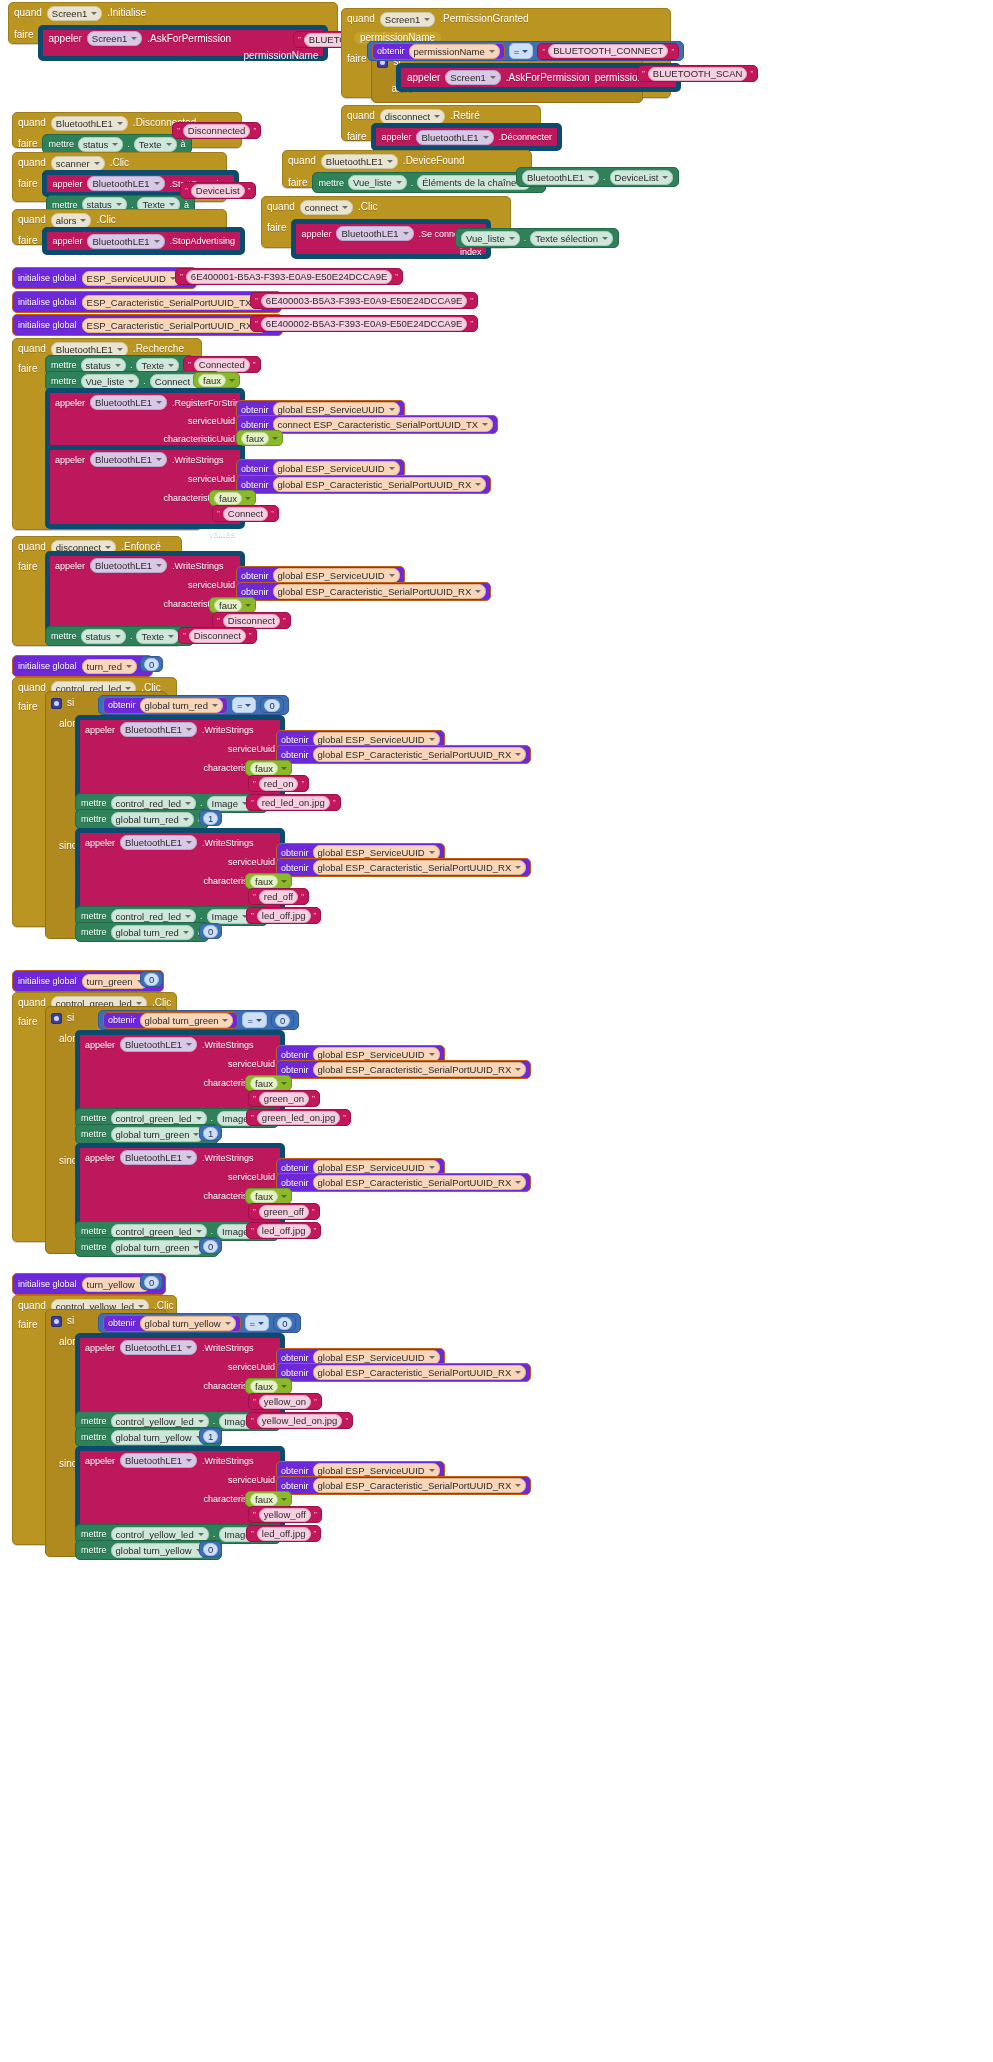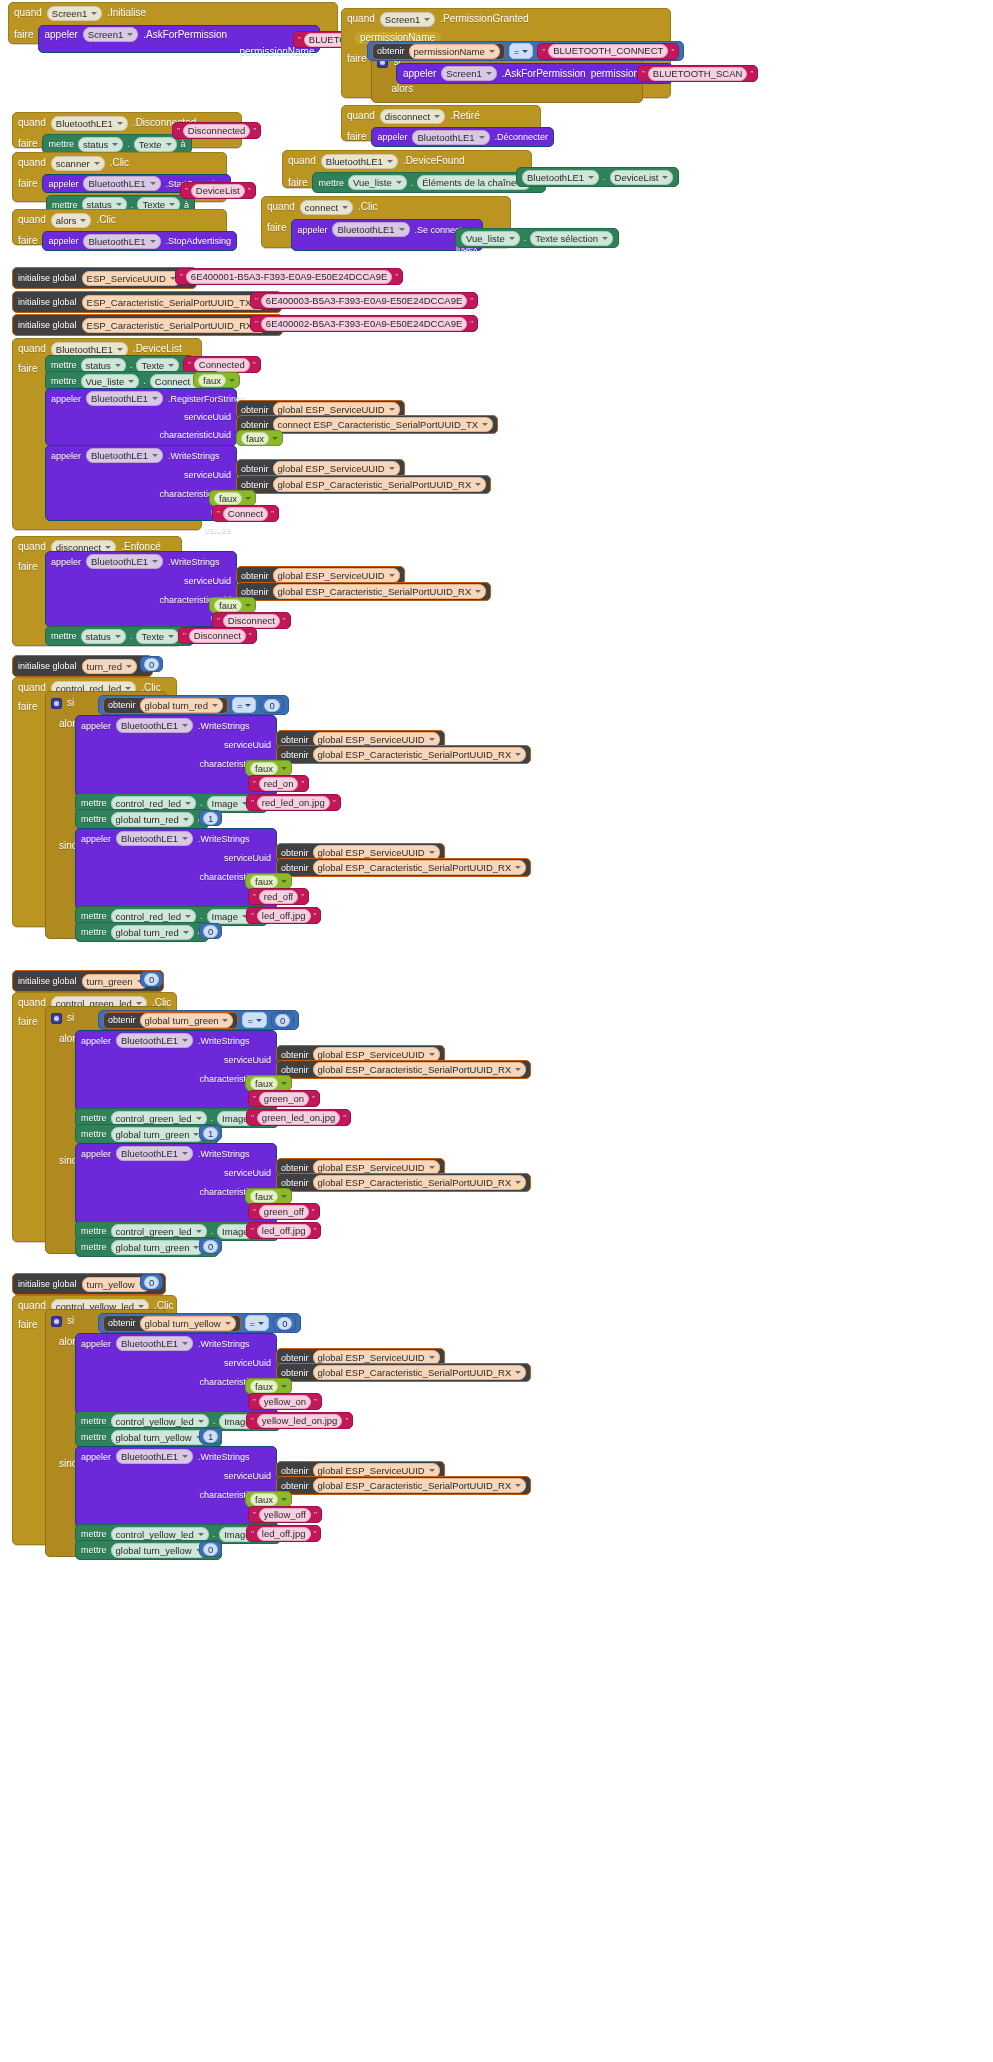--- a/index.html
+++ b/index.html
@@ -10,27 +10,27 @@
   .blk{position:absolute;box-sizing:border-box;}
   .evt{background:#ba9521;border:1px solid #9c7d1b;border-radius:5px;box-shadow:0 1px 0 rgba(0,0,0,.18);}
   .row{display:flex;align-items:center;gap:5px;padding:2px 5px;white-space:nowrap;}
   .lbl{color:#fff;font-size:10px;line-height:12px;text-shadow:0 1px 0 rgba(0,0,0,.25);}
   .dd{display:inline-flex;align-items:center;gap:3px;background:#e9e4cf;border:1px solid #cfc6a8;
       border-radius:7px;padding:0 4px;height:13px;font-size:9.5px;color:#2b2b2b;line-height:13px;}
   .dd:after{content:"";width:0;height:0;border-left:3px solid transparent;border-right:3px solid transparent;
       border-top:3.5px solid #6b6b6b;margin-left:1px;}
 
   
-  .call{background:#6d28d9;border:1px solid #0c4a6e;border-radius:5px;color:#fff;}
+  .call{background:#be185d;border:5px solid #0c4a6e;border-radius:5px;color:#fff;}
   .call .dd{background:#d9c8e5;border-color:#bca4cd;}
   
   .set{background:#2e8158;border:1px solid #246846;border-radius:5px;color:#fff;}
   .set .dd{background:#cfe6da;border-color:#a8cdbb;}
   
-  .get{background:#404040;border:1px solid #bd5f16;border-radius:5px;color:#fff;}
+  .get{background:#6d28d9;border:1px solid #bd5f16;border-radius:5px;color:#fff;}
   .get .dd{background:#f7d6ba;border-color:#e0b18a;}
   
   .txt{background:#c2185b;border:1px solid #9c1049;border-radius:5px;color:#fff;
        display:inline-flex;align-items:center;gap:3px;padding:0 4px;height:15px;}
   .txt .q{font-size:8px;color:#ffd7e6;}
   .txt .v{background:#f6cfe0;border:1px solid #e3a9c4;border-radius:7px;color:#2b2b2b;
        font-size:9.5px;line-height:12px;padding:0 4px;}
   
   .cmp{background:#3d6fb5;border:1px solid #31599a;border-radius:5px;}
   .cmp .op{display:inline-flex;align-items:center;gap:3px;background:#cfe0f5;border:1px solid #a8c2e3;
@@ -297,21 +297,21 @@
 <div class="txt" style="position:absolute;left:250px;top:315px;">
   <span class="q">"</span>
   <span class="v">6E400002-B5A3-F393-E0A9-E50E24DCCA9E</span>
   <span class="q">"</span>
 </div>
 
 <div class="blk evt" style="left:12px;top:338px;width:190px;height:192px;">
   <div class="row" style="height:16px;">
     <span class="lbl">quand</span>
     <span class="dd">BluetoothLE1</span>
-    <span class="lbl">.DeviceList</span>
+    <span class="lbl">.Recherche</span>
   </div>
   <div class="row" style="height:14px;align-items:flex-start;">
     <span class="lbl" style="padding-top:2px;">faire</span>
   </div>
 </div>
 <div class="set" style="position:absolute;left:45px;top:355px;display:flex;align-items:center;gap:4px;padding:1px 5px;height:16px;">
   <span class="lbl small">mettre</span>
   <span class="dd">status</span>
   <span class="lbl small">.</span>
   <span class="dd">Texte</span>

